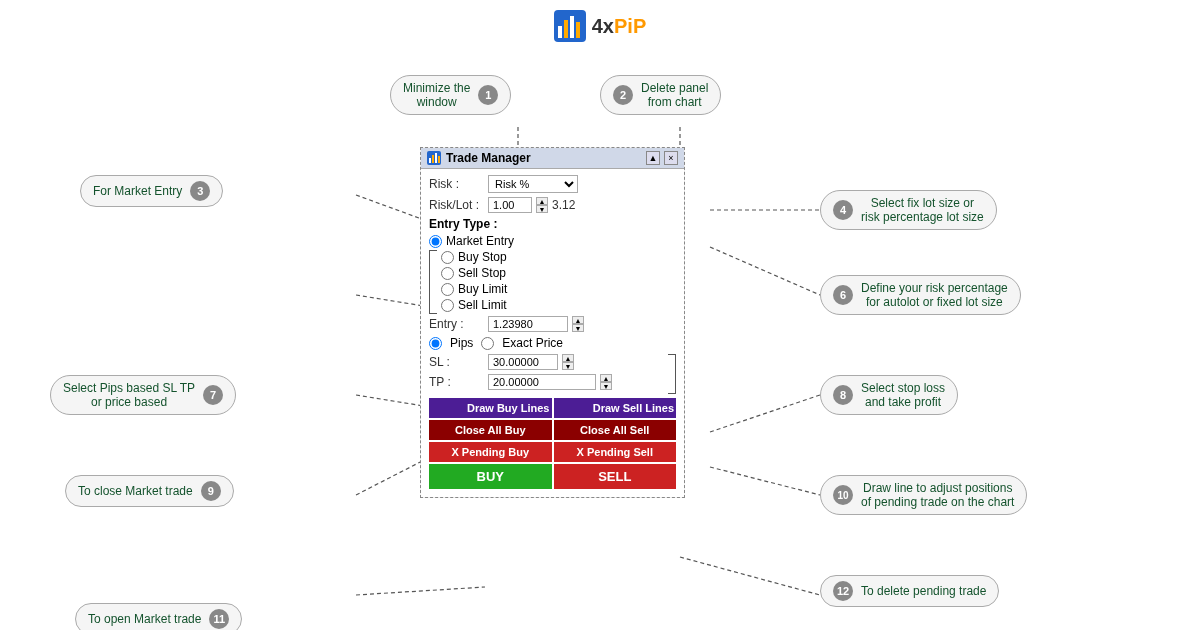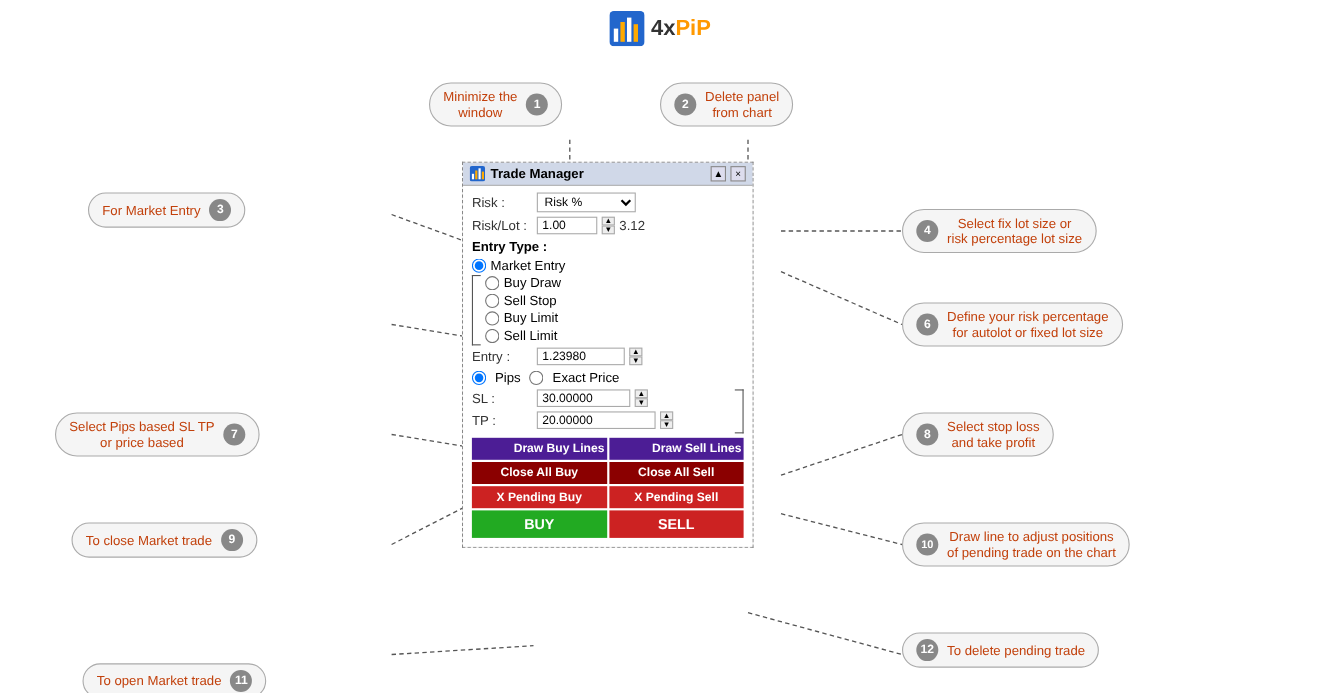--- a/index.html
+++ b/index.html
@@ -50,21 +50,21 @@
       height: 20px;
       display: flex;
       align-items: center;
       justify-content: center;
       font-size: 11px;
       font-weight: bold;
       flex-shrink: 0;
     }
     .pill-text {
       font-size: 12px;
-      color: #c2410c;
+      color: #14532d;
       text-align: center;
     }
 
     
     .main-area {
       position: relative;
       width: 1200px;
       height: 580px;
       margin-top: 5px;
     }
@@ -131,21 +131,21 @@
       background: #fff;
       font-size: 11px;
       padding: 1px 2px;
       width: 90px;
     }
     .field-input {
       border: 1px solid #aaa;
       background: #fff;
       font-size: 11px;
       padding: 1px 4px;
-      width: 55px;
+      width: 44px;
     }
     .field-value {
       font-size: 12px;
       color: #333;
     }
     .spin-btn {
       display: flex;
       flex-direction: column;
       gap: 0;
     }
@@ -426,21 +426,21 @@
       <div class="radio-row">
         <input type="radio" name="entry_type" checked="" style="">
         <span>Market Entry</span>
       </div>
 
       <div style="display:flex; align-items:stretch; margin-bottom:2px;">
         <div style="width:8px; border-left:1.5px solid #555; border-top:1.5px solid #555; border-bottom:1.5px solid #555; margin-right:4px;"></div>
         <div style="flex:1;">
           <div class="radio-row">
             <input type="radio" name="entry_type" style="">
-            <span>Buy Draw</span>
+            <span>Buy Stop</span>
           </div>
           <div class="radio-row">
             <input type="radio" name="entry_type" style="">
             <span>Sell Stop</span>
           </div>
           <div class="radio-row">
             <input type="radio" name="entry_type" style="">
             <span>Buy Limit</span>
           </div>
           <div class="radio-row">
@@ -463,21 +463,21 @@
         <input type="radio" name="price_type" checked="" style="">
         <span>Pips</span>
         <input type="radio" name="price_type" style="">
         <span>Exact Price</span>
       </div>
 
       <div style="display:flex; align-items:stretch;">
         <div style="flex:1;">
           <div class="field-row">
             <span class="field-label">SL :</span>
-            <input class="field-input" type="text" style="width: 85px;" value="30.00000">
+            <input class="field-input" type="text" style="width: 70px;" value="30.00000">
             <div class="spin-btn">
               <div class="spin-arrow">▲</div>
               <div class="spin-arrow">▼</div>
             </div>
           </div>
           <div class="field-row">
             <span class="field-label">TP :</span>
             <input class="field-input" type="text" style="width: 108px;" value="20.00000">
             <div class="spin-btn">
               <div class="spin-arrow">▲</div>

